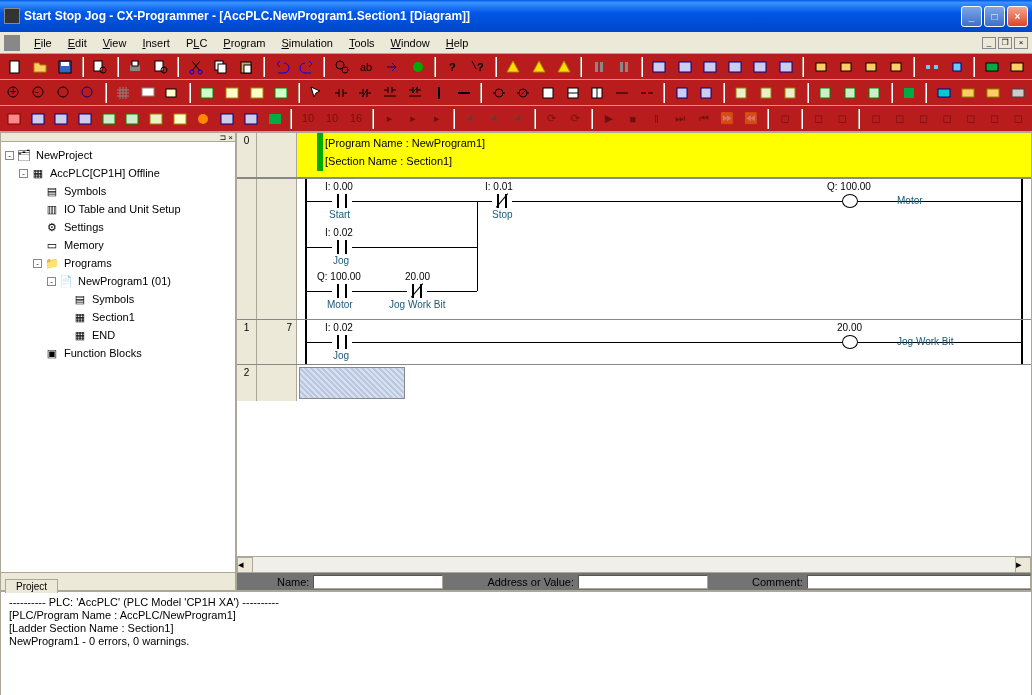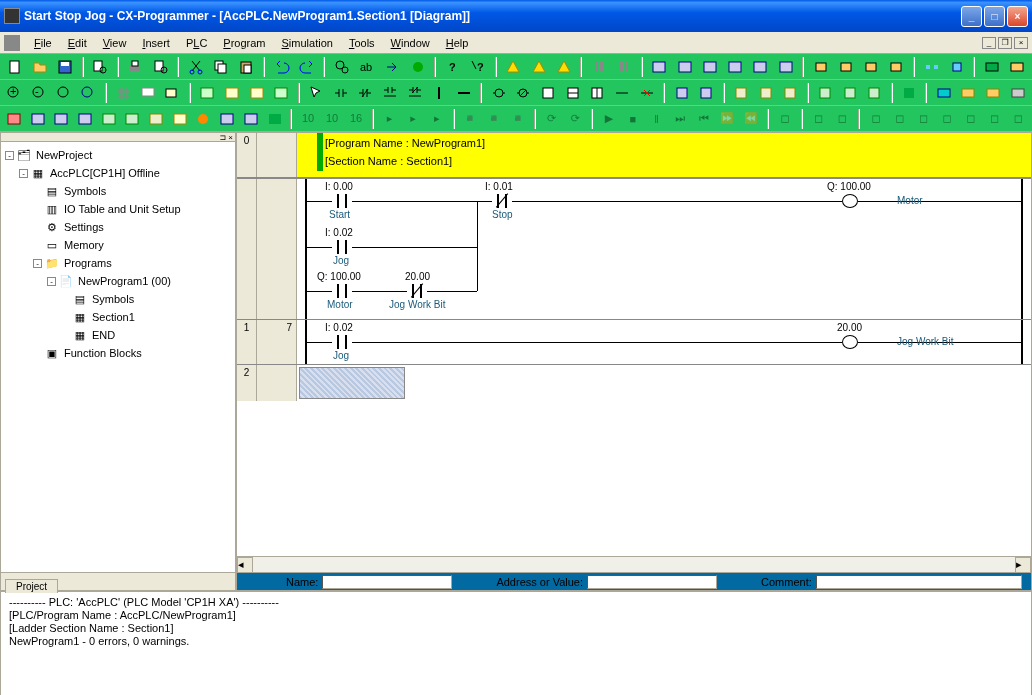--- a/index.html
+++ b/index.html
@@ -8,21 +8,21 @@
 .titlebar .icon { width: 16px; height: 16px; background: #333; margin-right: 4px; border: 1px solid #888; }
 .titlebar .title { flex: 1; font-weight: bold; font-size: 12px; }
 .winbtns { display: flex; gap: 2px; }
 .winbtn { width: 21px; height: 21px; background: linear-gradient(to bottom, #7ba7e8, #3d6fc8); border: 1px solid #fff; border-radius: 3px; display: flex; align-items: center; justify-content: center; color: white; font-weight: bold; font-size: 10px; }
 .winbtn.close { background: linear-gradient(to bottom, #f5a68f, #d8462a); }
 .menubar { background: #ece9d8; height: 22px; display: flex; align-items: center; padding: 0 4px; border-bottom: 1px solid #aca899; }
 .menubar .appicon { width: 16px; height: 16px; background: #888; margin-right: 6px; }
 .menubar .menuitem { padding: 2px 8px; cursor: default; }
 .menubar .mdibtns { margin-left: auto; display: flex; gap: 2px; }
 .menubar .mdibtn { width: 14px; height: 12px; border: 1px solid #888; background: #ece9d8; font-size: 8px; display: flex; align-items: center; justify-content: center; }
-.toolbar { background: #22c55e; height: 26px; display: flex; align-items: center; padding: 2px 4px; border-bottom: 1px solid #aca899; gap: 4px; }
+.toolbar { background: #b91c1c; height: 26px; display: flex; align-items: center; padding: 2px 4px; border-bottom: 1px solid #aca899; gap: 4px; }
 .tbtn { width: 22px; height: 22px; display: flex; align-items: center; justify-content: center; border: 1px solid transparent; cursor: default; }
 .tbtn svg { width: 16px; height: 16px; }
 .tsep { width: 2px; height: 20px; border-left: 1px solid #aca899; border-right: 1px solid #fff; margin: 0 2px; }
 .mainarea { display: flex; height: 459px; }
 .sidebar { width: 236px; background: #fff; border: 1px solid #aca899; display: flex; flex-direction: column; }
 .sidehandle { height: 9px; background: #ece9d8; border-bottom: 1px solid #aca899; display: flex; justify-content: flex-end; padding-right: 2px; font-size: 8px; }
 .tree { flex: 1; padding: 4px; overflow: auto; background: white; }
 .treenode { display: flex; align-items: center; gap: 2px; padding: 1px 0; white-space: nowrap; }
 .treenode .exp { width: 9px; height: 9px; border: 1px solid #888; font-size: 8px; line-height: 7px; text-align: center; background: white; }
 .treenode .noexp { width: 9px; }
@@ -55,21 +55,21 @@
 .contact::after { right: 5px; }
 .contact.nc .slash { position: absolute; left: 3px; top: -1px; width: 14px; height: 16px; }
 .contact.nc .slash::before { content: ''; position: absolute; width: 18px; height: 1px; background: #000; transform: rotate(-50deg); top: 7px; left: -2px; }
 .coil { position: absolute; width: 16px; height: 14px; border: 1.5px solid #000; border-radius: 50%; background: white; }
 .clabel { position: absolute; font-size: 10px; color: #000; text-align: center; white-space: nowrap; }
 .clabel.name { color: #1a5a7a; }
 .emptyrung { height: 32px; background: repeating-linear-gradient(45deg, #b8c8e0, #b8c8e0 2px, #d8e0f0 2px, #d8e0f0 4px); border: 1px solid #888; margin: 2px; width: 106px; }
 .scrollbar-h { height: 16px; background: #ece9d8; border-top: 1px solid #aca899; display: flex; }
 .scrollbar-h .sbtn { width: 16px; height: 16px; background: #ece9d8; border: 1px solid #aca899; }
 .scrollbar-h .strack { flex: 1; background: #f0f0e8; }
-.infobar { height: 18px; background: #0369a1; border-top: 1px solid #aca899; display: flex; align-items: center; padding: 0 9px; gap: 4px; }
+.infobar { height: 18px; background: #737373; border-top: 1px solid #aca899; display: flex; align-items: center; padding: 0 0; gap: 4px; }
 .infobar .ilabel { margin-left: 40px; }
 .infobar .ifield { background: white; border: 1px inset #aca899; width: 130px; height: 14px; }
 .output { height: 174px; background: white; border: 1px solid #aca899; display: flex; flex-direction: column; }
 .output .content { flex: 1; padding: 4px 8px; overflow: auto; font-size: 10px; line-height: 13px; }
 u { text-decoration: underline; }
 </style>
 </head>
 <body>
 
 <div class="titlebar">
@@ -666,21 +666,21 @@
           <span class="lbl">Memory</span>
         </div>
       <div class="treenode ind2">
           <span class="exp">-</span>
           <span class="ticon">📁</span>
           <span class="lbl">Programs</span>
         </div>
       <div class="treenode ind3">
           <span class="exp">-</span>
           <span class="ticon">📄</span>
-          <span class="lbl">NewProgram1 (00)</span>
+          <span class="lbl">NewProgram1 (01)</span>
         </div>
       <div class="treenode ind4">
           <span class="noexp"></span>
           <span class="ticon">▤</span>
           <span class="lbl">Symbols</span>
         </div>
       <div class="treenode ind4">
           <span class="noexp"></span>
           <span class="ticon">▦</span>
           <span class="lbl">Section1</span>

